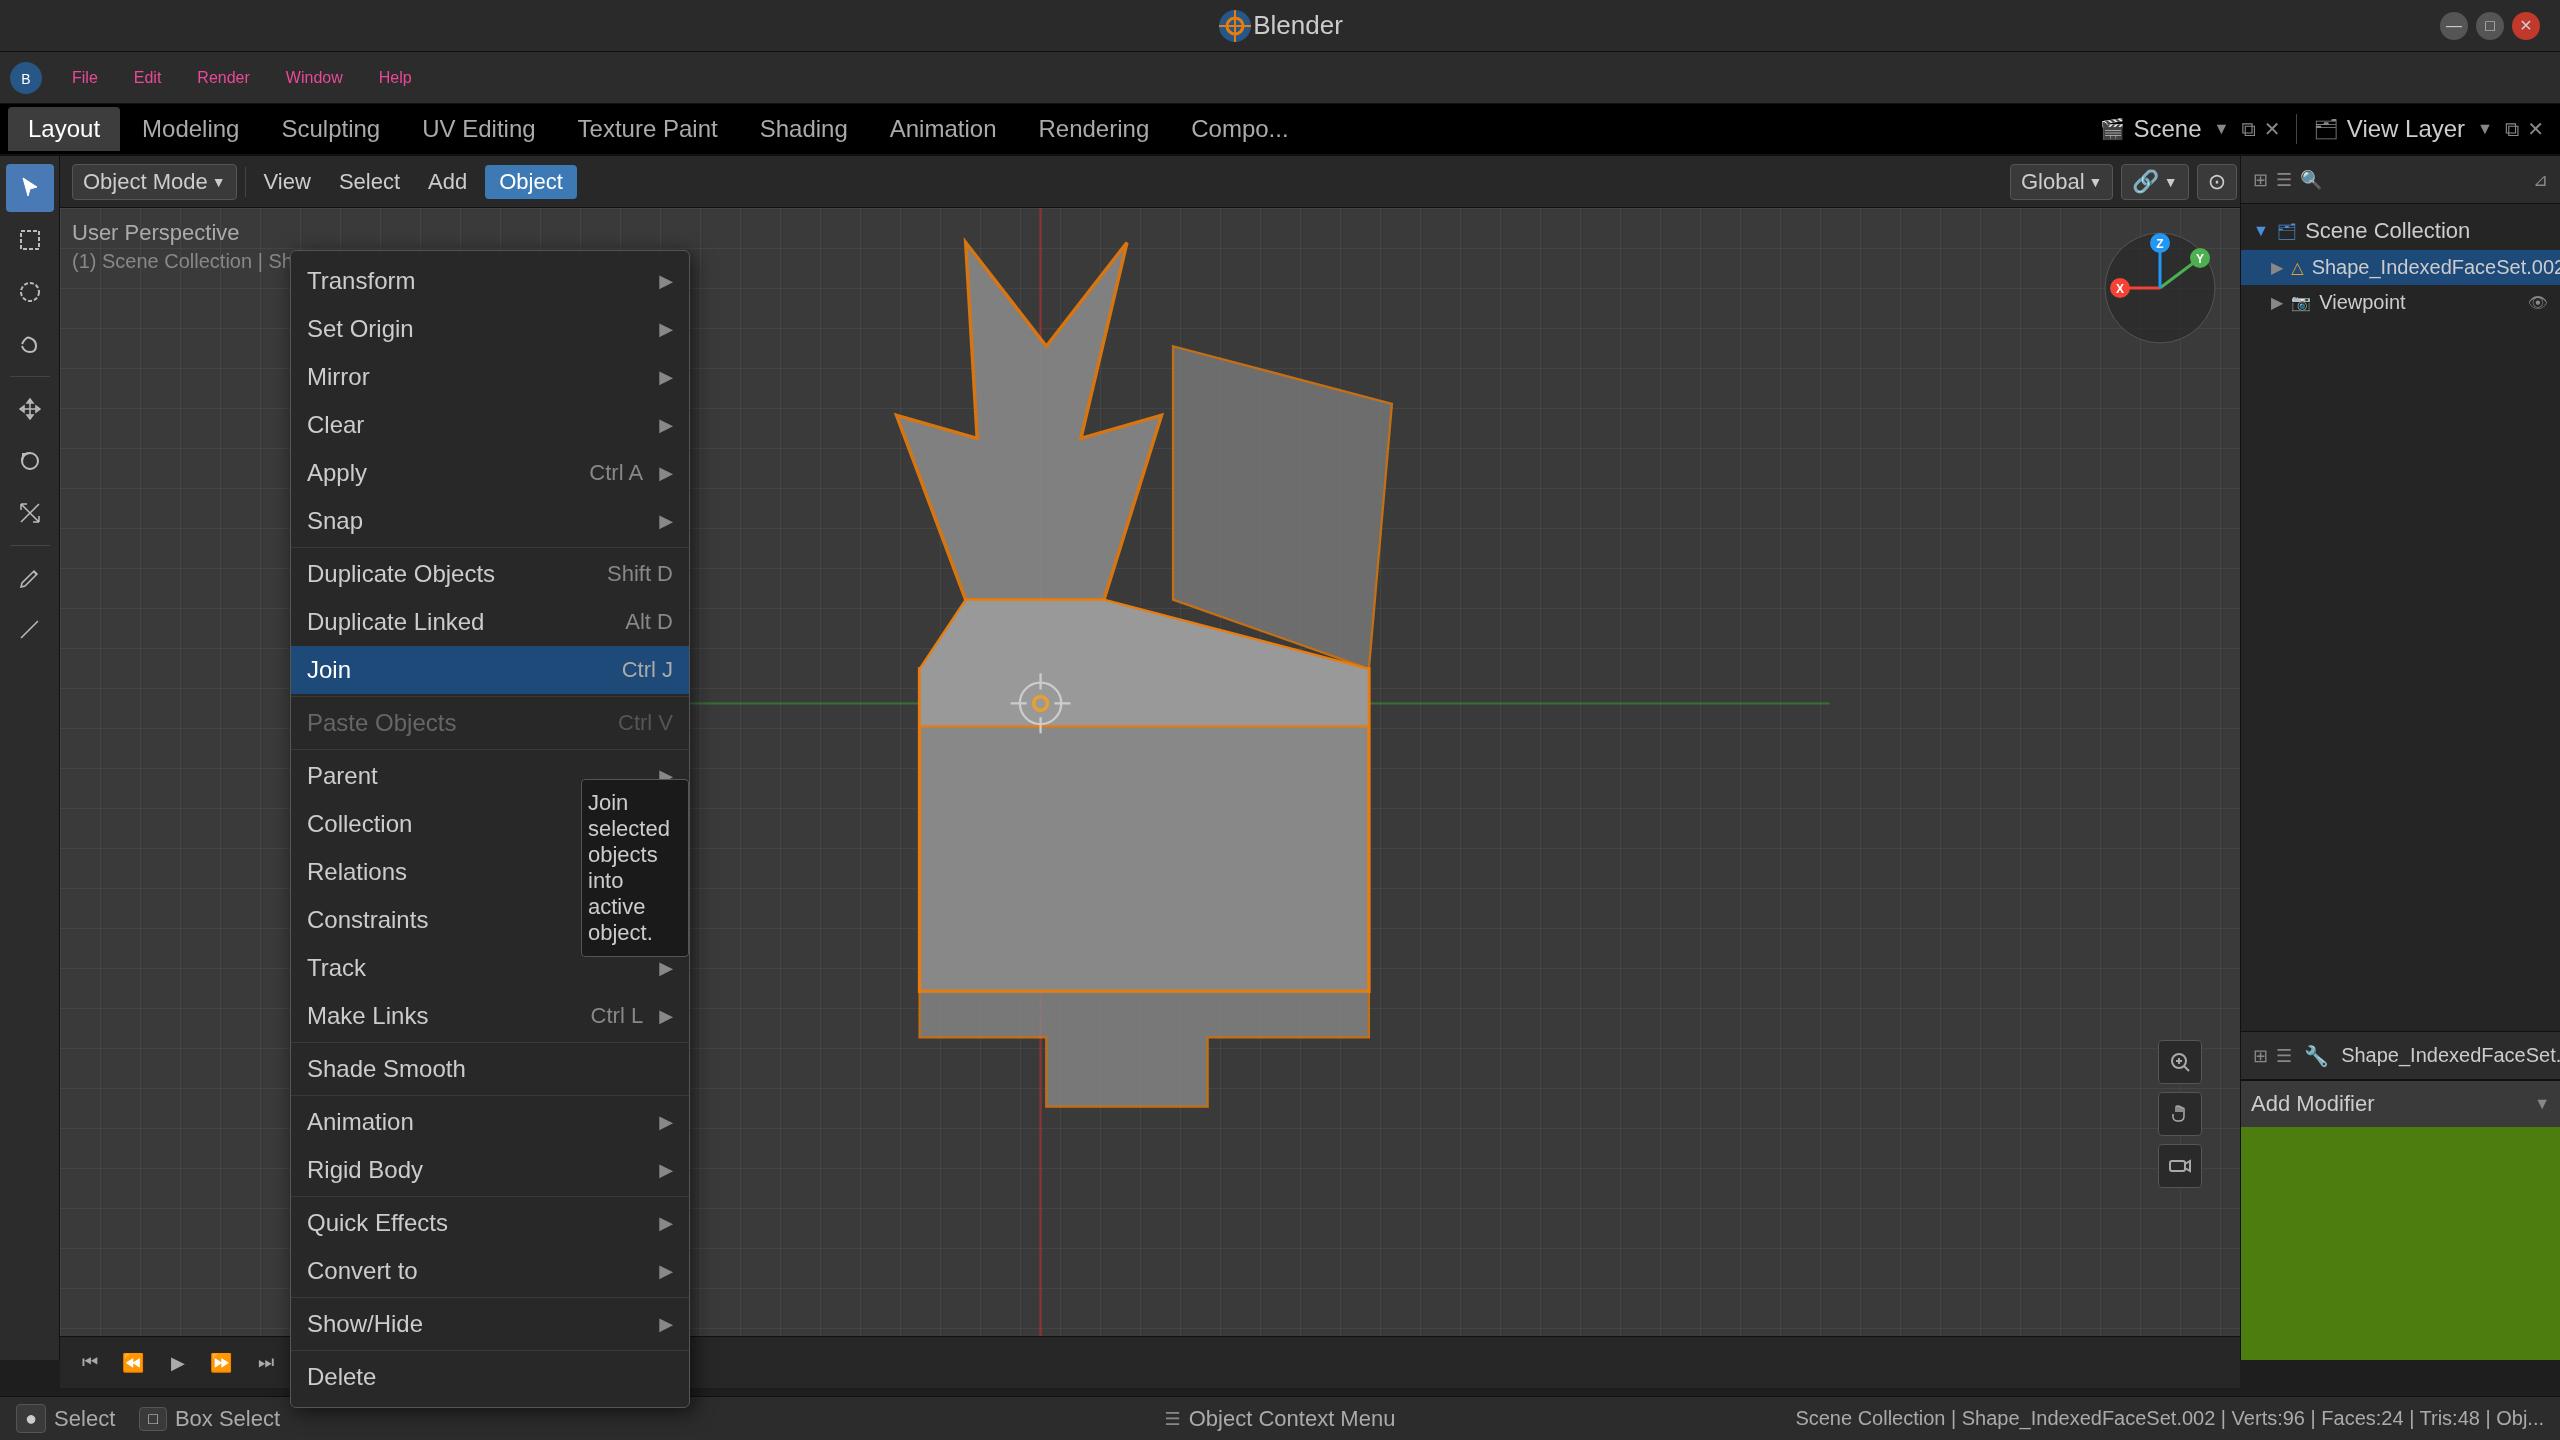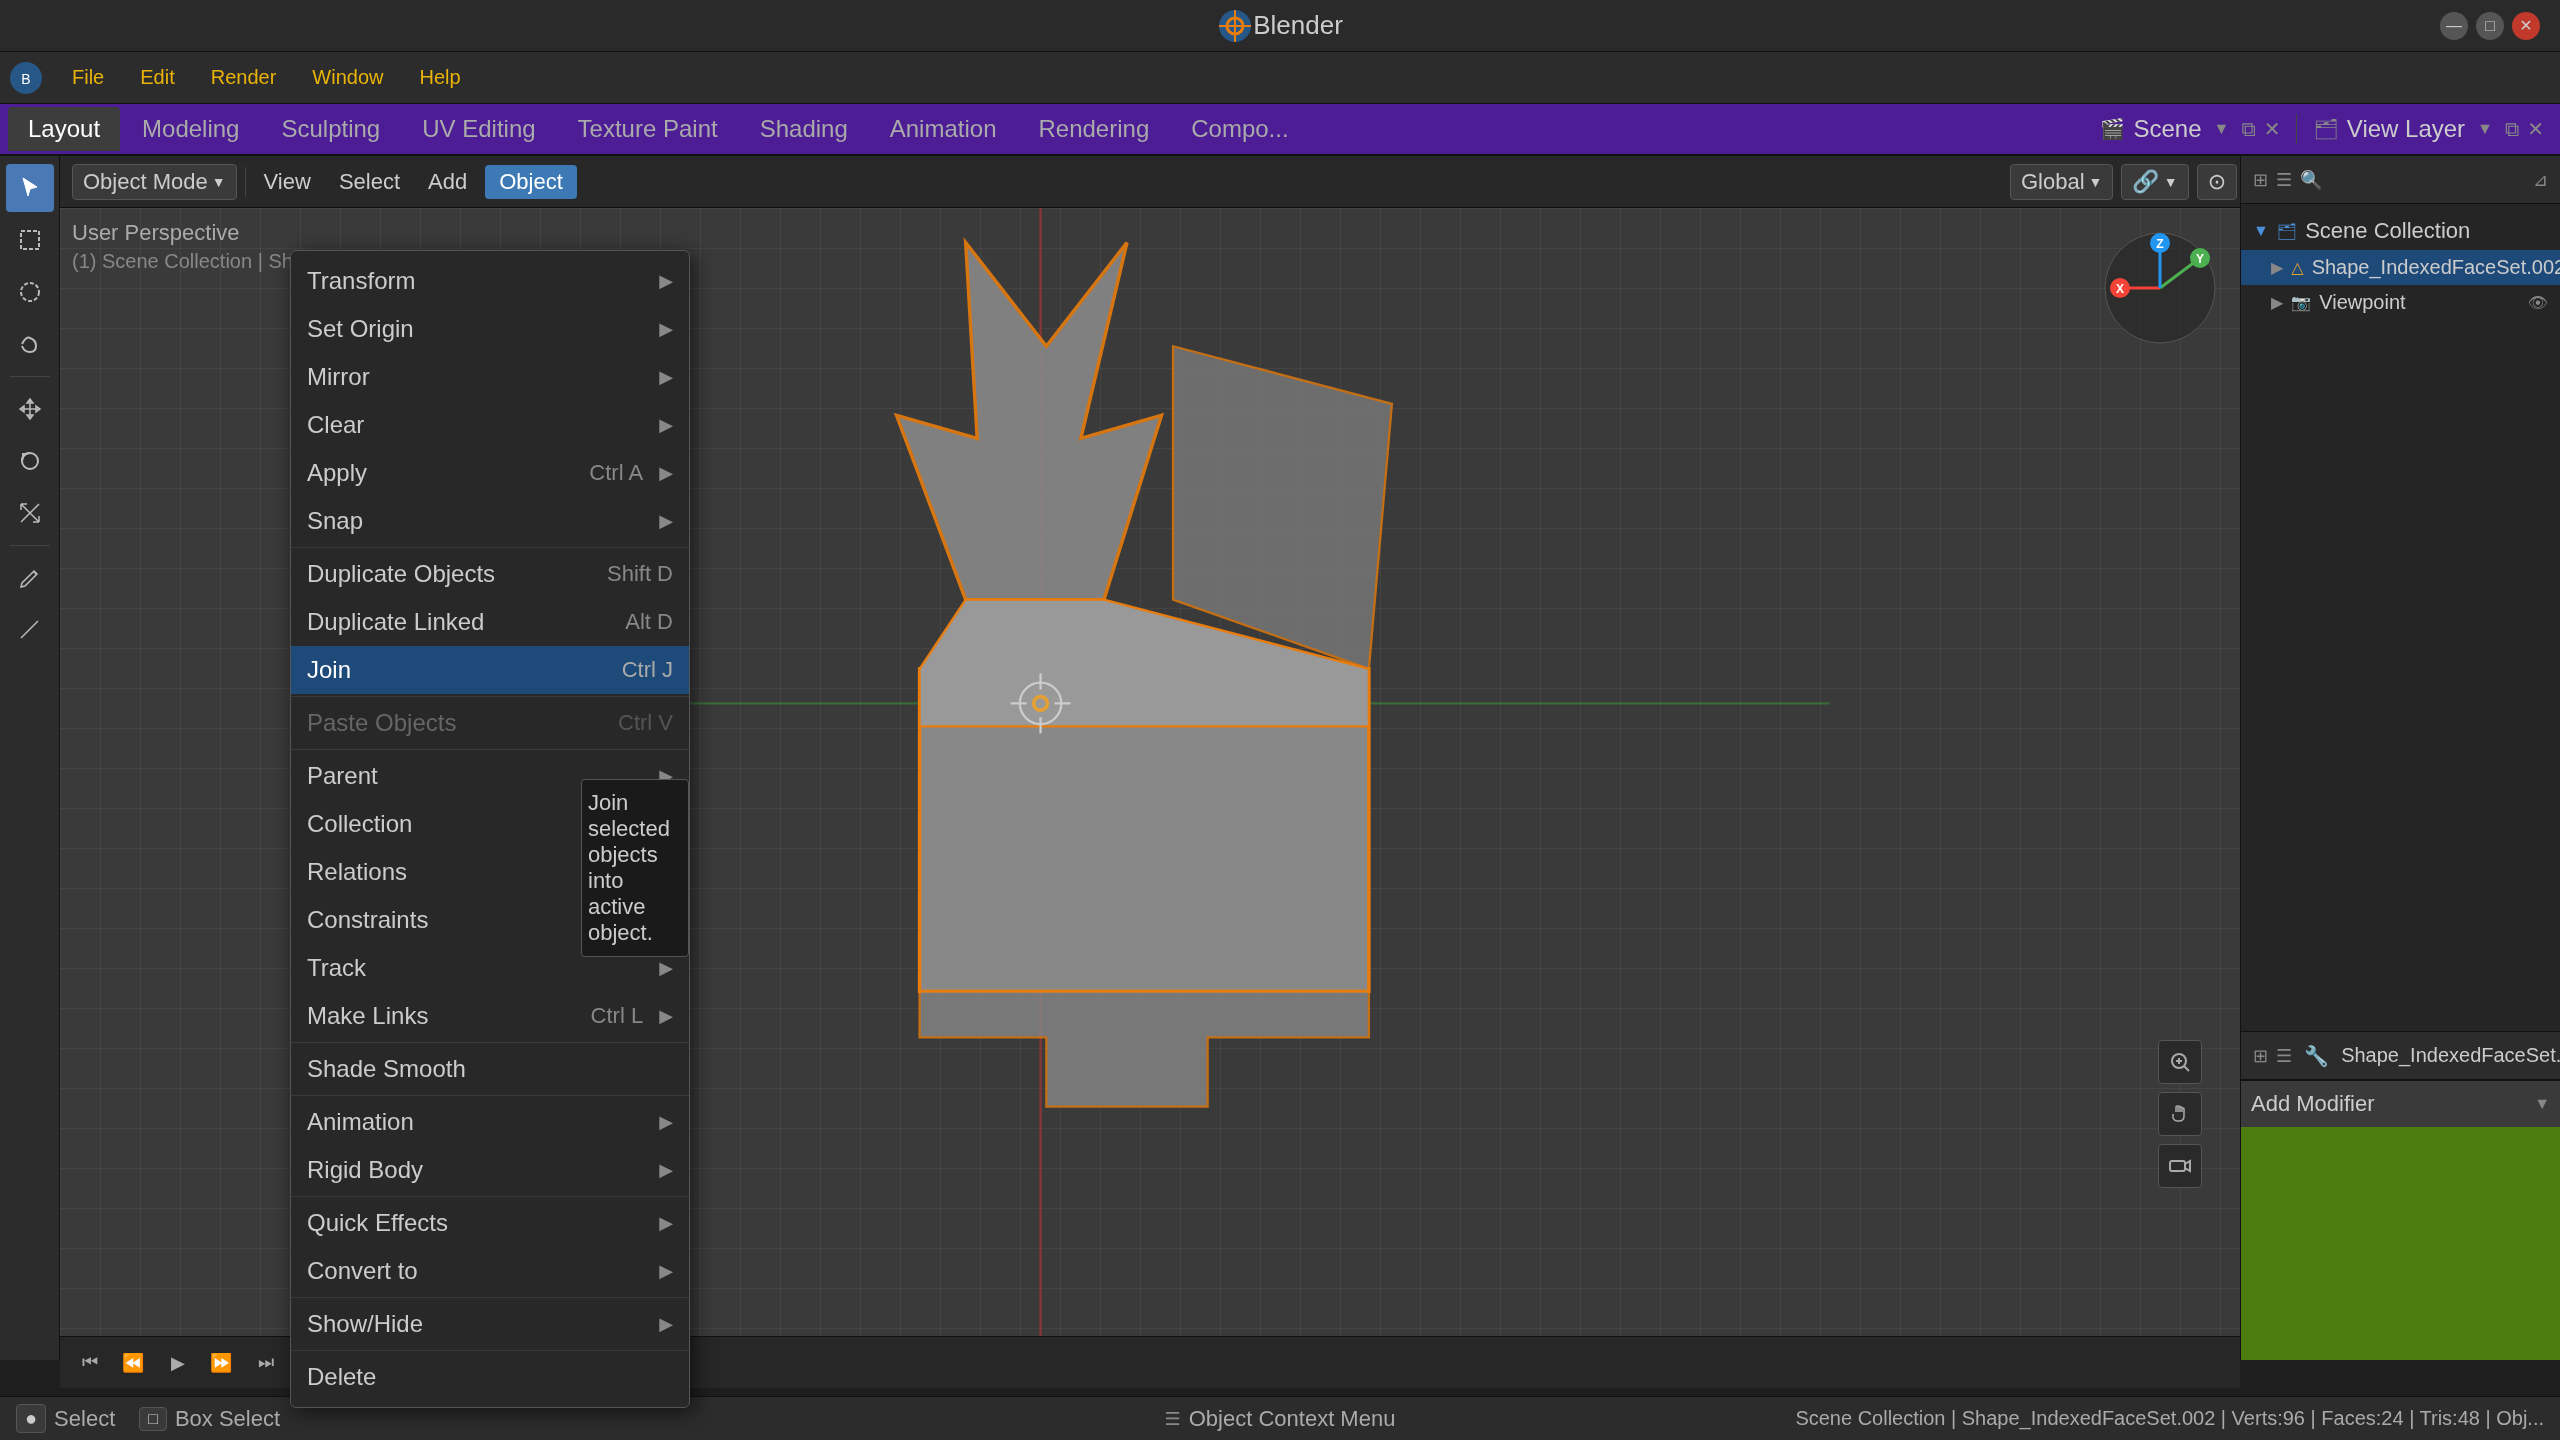--- a/index.html
+++ b/index.html
@@ -57,32 +57,32 @@
       background: #2c2c2c;
       display: flex;
       align-items: center;
       padding: 0 8px;
       gap: 4px;
       border-bottom: 1px solid #111;
       z-index: 99;
     }
     .menu-item {
       padding: 6px 16px;
-      font-size: 20px;
-      color: #eab308;
+      font-size: 16px;
+      color: #ec4899;
       cursor: pointer;
       border-radius: 4px;
     }
 
     
     .workspace-tabs {
       position: absolute;
       top: 104px; left: 0; right: 0;
       height: 52px;
-      background: #4c1d95;
+      background: #000000;
       display: flex;
       align-items: center;
       padding: 0 8px;
       gap: 2px;
       border-bottom: 2px solid #111;
       z-index: 98;
     }
     .workspace-tab {
       padding: 8px 20px;
       font-size: 24px;

